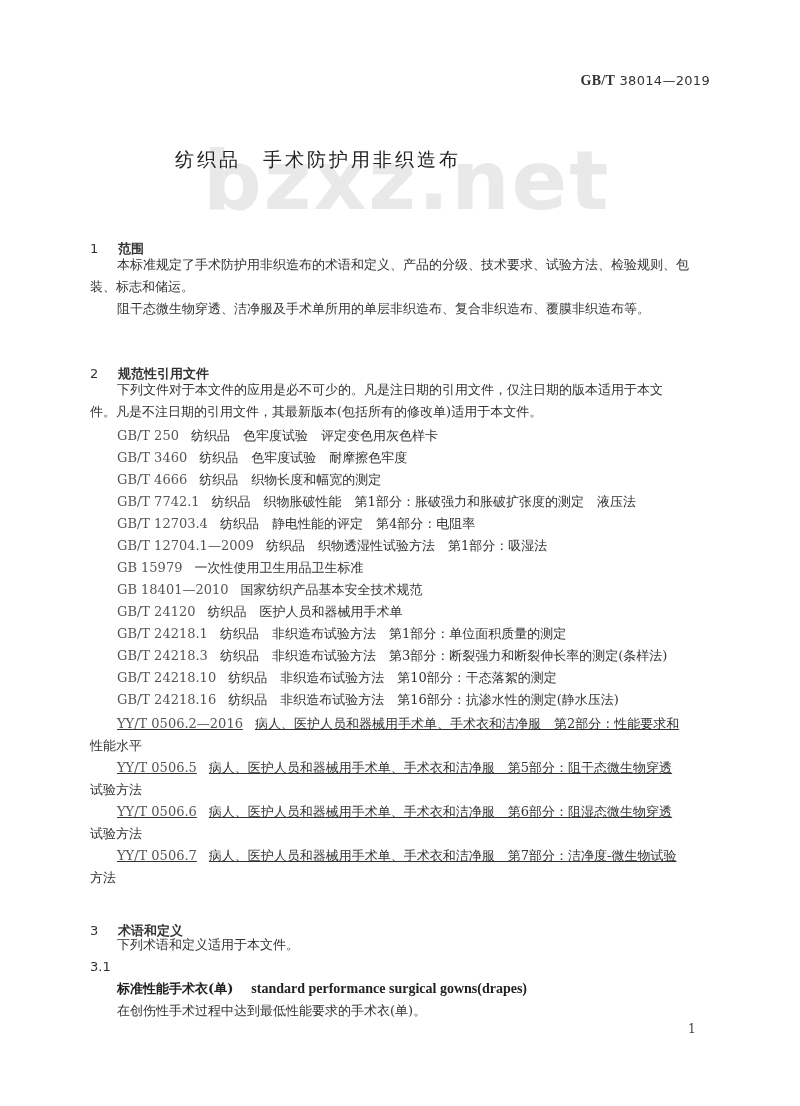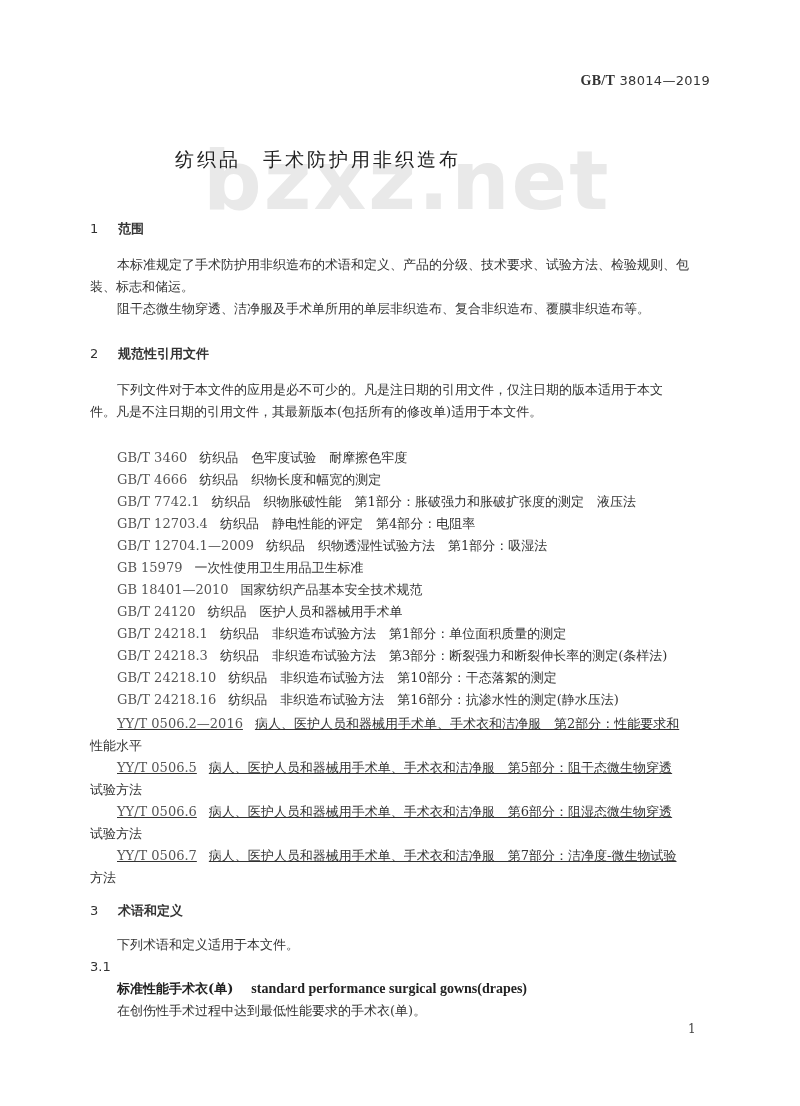--- a/index.html
+++ b/index.html
@@ -7,21 +7,21 @@
          font-family: "DejaVu Serif", "Liberation Serif", serif; color: #2b2b2b; }
   .page { position: absolute; left: 0; top: 0; width: 800px; height: 1106px; }
   .std-no { position: absolute; top: 73px; right: 90px; font-size: 13px; letter-spacing: 0.3px;
             font-family: "DejaVu Sans", "Liberation Sans", sans-serif; color: #333; }
   .std-no b { font-family: "Liberation Serif", serif; font-weight: bold; font-size: 14px; }
   .watermark { position: absolute; left: 203px; top: 140px; font-size: 82px; font-weight: bold;
                color: #e9e9e9; font-family: "DejaVu Sans", sans-serif; letter-spacing: 2px; line-height: 1; z-index: 0; }
   .title { position: absolute; left: 0; width: 636px; top: 147px; text-align: center; font-size: 19px;
            font-family: "DejaVu Sans", sans-serif; letter-spacing: 3px; color: #222; z-index: 1; }
   .title span.gap { display: inline-block; width: 22px; }
-  .h { position: absolute; left: 90px; font-size: 13px; font-family: "DejaVu Sans", sans-serif; font-weight: bold; color: #333; }
+  .h { position: absolute; left: 90px; font-size: 13px; font-family: "DejaVu Sans", sans-serif; font-weight: bold; color: #333; margin-top: 20px; }
   .h .num { display: inline-block; width: 28px; font-weight: normal; }
   .p { position: absolute; left: 90px; width: 620px; font-size: 13px; line-height: 22px; color: #333; }
   .p .ind { padding-left: 27px; }
   .ref { position: absolute; left: 117px; font-size: 13px; color: #333; white-space: nowrap; }
   .ref .code { color: #555; margin-right: 12px; }
   .wrap { position: absolute; left: 90px; width: 620px; font-size: 13px; line-height: 22px; color: #333; }
   .wrap .first { padding-left: 27px; white-space: nowrap; text-decoration: underline; }
   .term-no { position: absolute; left: 90px; font-size: 13px; font-family: "DejaVu Sans", sans-serif; color: #333; }
   .term { position: absolute; left: 117px; font-size: 13px; color: #222; font-weight: bold; white-space: nowrap; text-align: right; }
   .term .en { font-family: "Liberation Serif", serif; margin-left: 18px; font-size: 14px; }
@@ -56,20 +56,21 @@
   </div>
 
   <div class="h" style="top:345px">
     <span class="num">2</span><span>规范性引用文件</span>
   </div>
   <div class="p" style="top:379px">
     <div class="ind">下列文件对于本文件的应用是必不可少的。凡是注日期的引用文件，仅注日期的版本适用于本文</div>
     <div>件。凡是不注日期的引用文件，其最新版本(包括所有的修改单)适用于本文件。</div>
   </div>
 
+  <div class="ref" style="top:427px"><span class="code">GB/T 250</span><span>纺织品　色牢度试验　评定变色用灰色样卡</span></div>
   <div class="ref" style="top:449px"><span class="code">GB/T 3460</span><span>纺织品　色牢度试验　耐摩擦色牢度</span></div>
   <div class="ref" style="top:471px"><span class="code">GB/T 4666</span><span>纺织品　织物长度和幅宽的测定</span></div>
   <div class="ref" style="top:493px"><span class="code">GB/T 7742.1</span><span>纺织品　织物胀破性能　第1部分：胀破强力和胀破扩张度的测定　液压法</span></div>
   <div class="ref" style="top:515px"><span class="code">GB/T 12703.4</span><span>纺织品　静电性能的评定　第4部分：电阻率</span></div>
   <div class="ref" style="top:537px"><span class="code">GB/T 12704.1—2009</span><span>纺织品　织物透湿性试验方法　第1部分：吸湿法</span></div>
   <div class="ref" style="top:559px"><span class="code">GB 15979</span><span>一次性使用卫生用品卫生标准</span></div>
   <div class="ref" style="top:581px"><span class="code">GB 18401—2010</span><span>国家纺织产品基本安全技术规范</span></div>
   <div class="ref" style="top:603px"><span class="code">GB/T 24120</span><span>纺织品　医护人员和器械用手术单</span></div>
   <div class="ref" style="top:625px"><span class="code">GB/T 24218.1</span><span>纺织品　非织造布试验方法　第1部分：单位面积质量的测定</span></div>
   <div class="ref" style="top:647px"><span class="code">GB/T 24218.3</span><span>纺织品　非织造布试验方法　第3部分：断裂强力和断裂伸长率的测定(条样法)</span></div>

